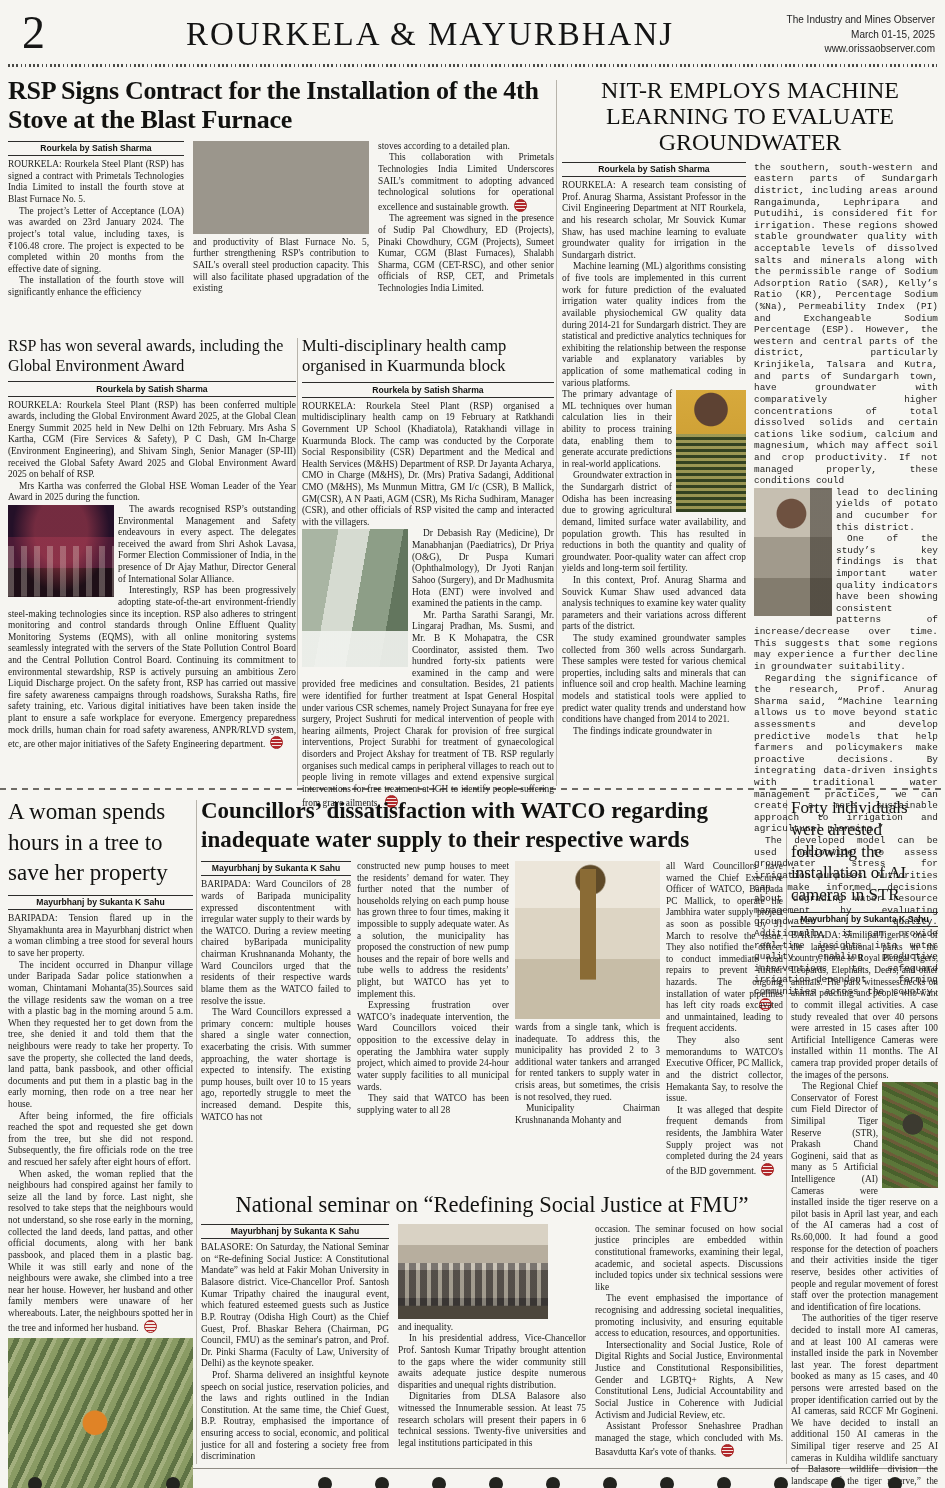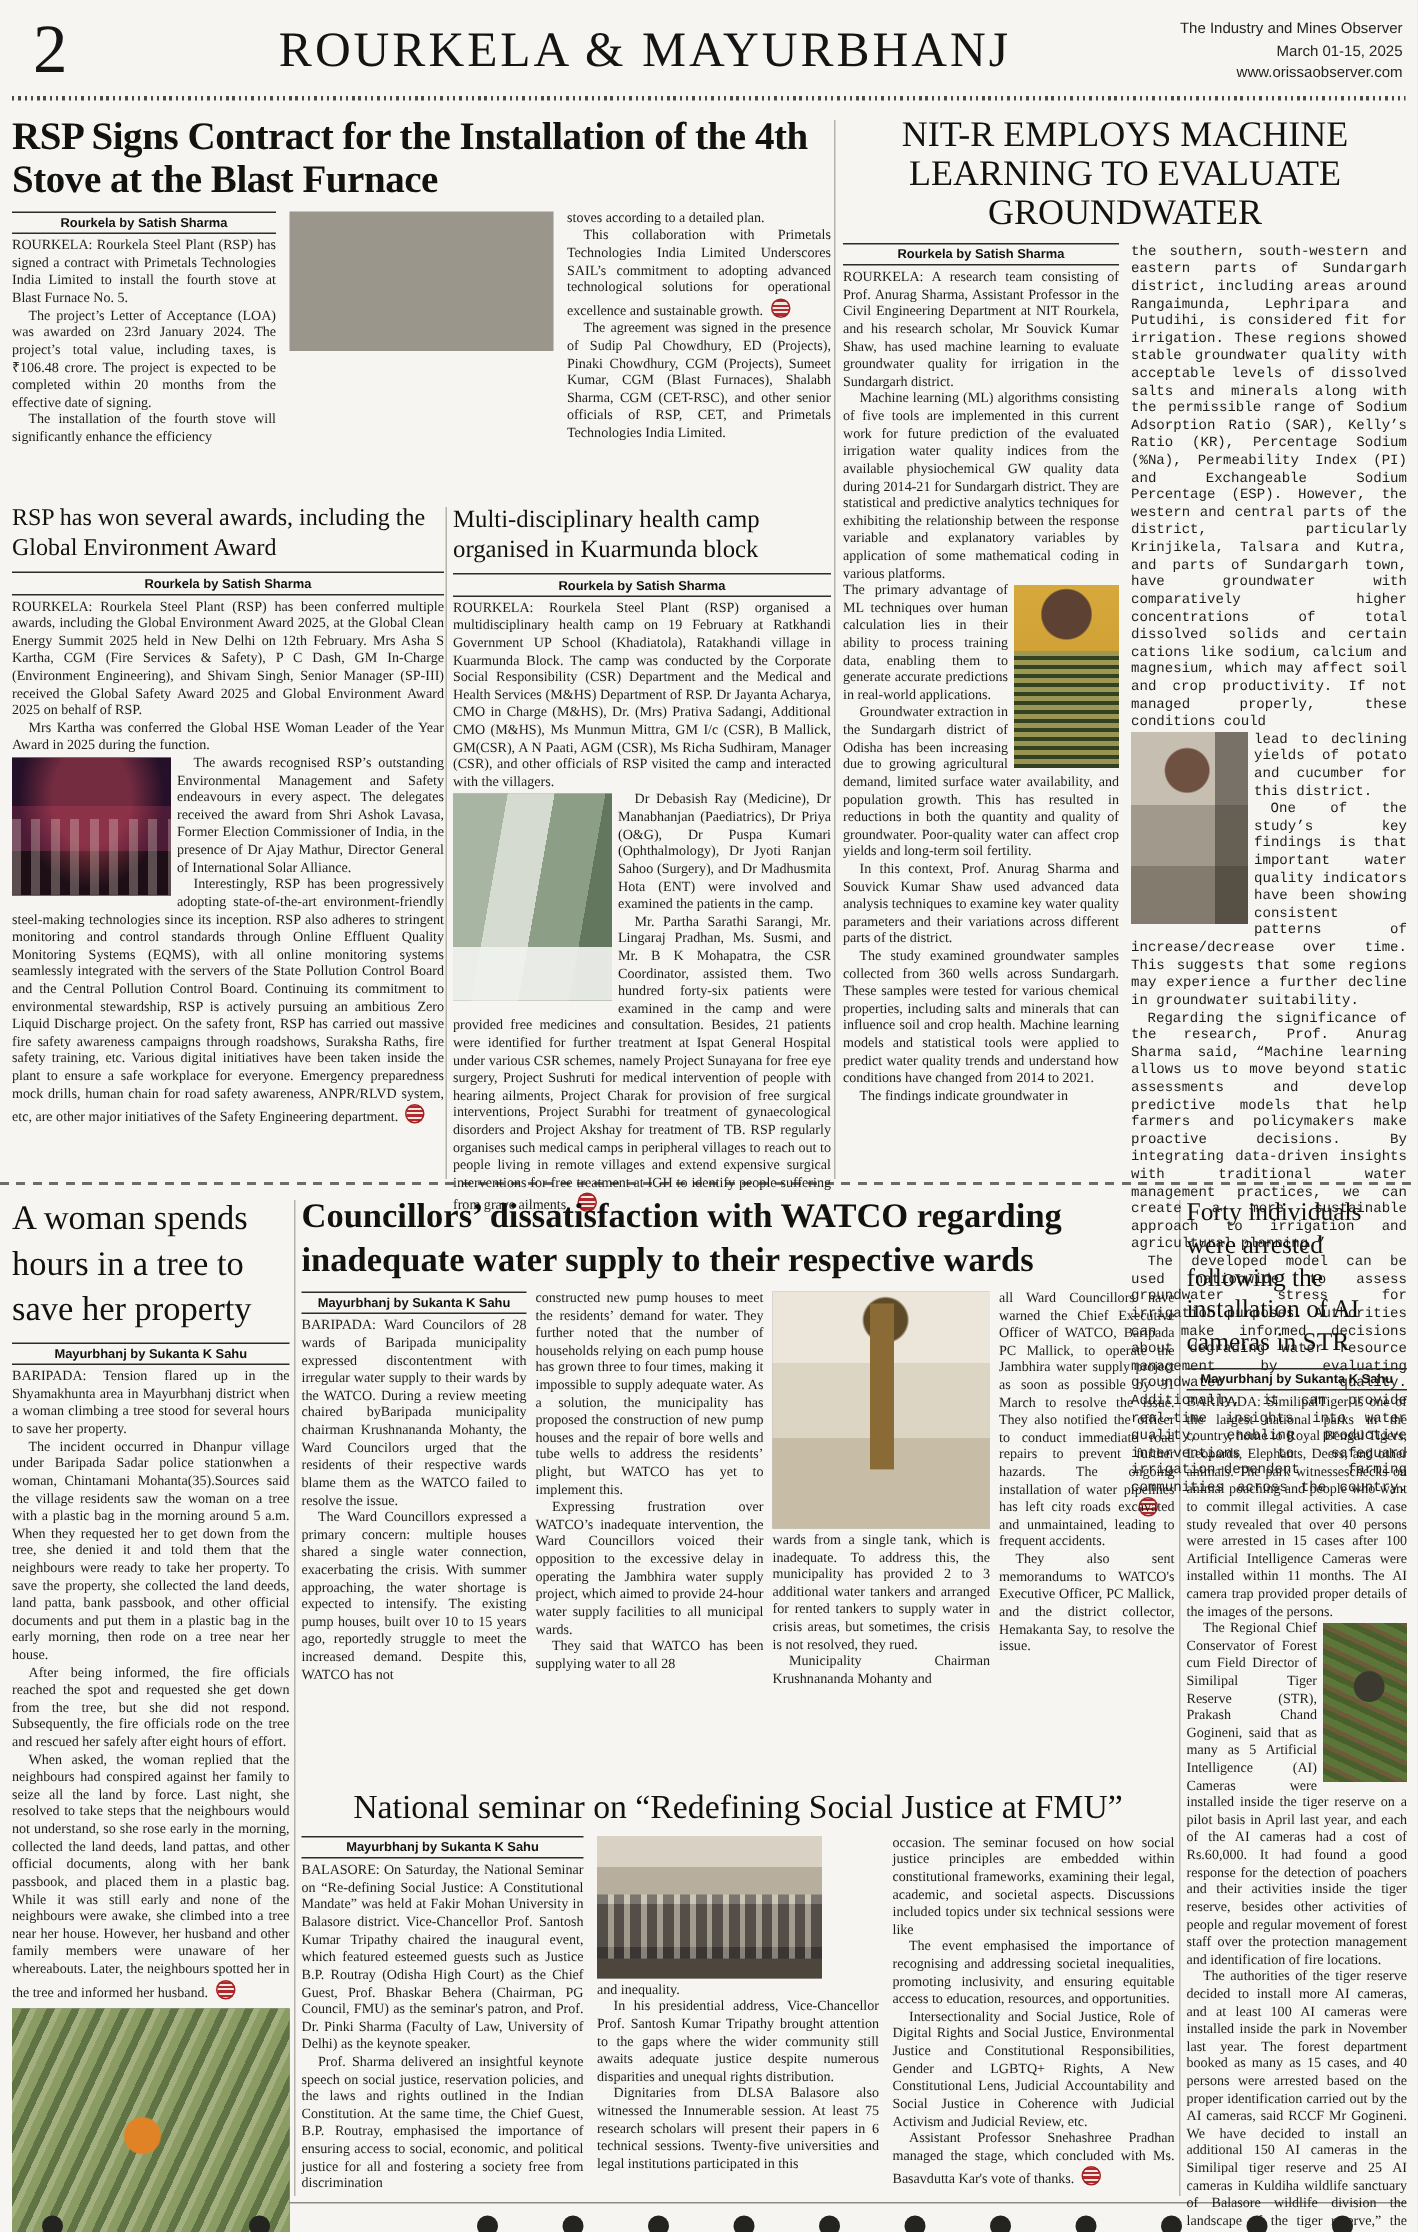--- a/index.html
+++ b/index.html
@@ -110,20 +110,23 @@
       <div class="col" style="width:176px;">
         <div class="byline">Rourkela by Satish Sharma</div>
         <div class="paras">
             <p>ROURKELA: Rourkela Steel Plant (RSP) has signed a contract with Primetals Technologies India Limited to install the fourth stove at Blast Furnace No. 5.</p>
             <p>The project’s Letter of Acceptance (LOA) was awarded on 23rd January 2024. The project’s total value, including taxes, is ₹106.48 crore. The project is expected to be completed within 20 months from the effective date of signing.</p>
             <p>The installation of the fourth stove will significantly enhance the efficiency</p>
           </div>
       </div>
       <div class="col" style="width:176px;">
         <div class="ph ph-contract"></div>
+        <div class="paras">
+            <p>and productivity of Blast Furnace No. 5, further strengthening RSP's contribution to SAIL's overall steel production capacity. This will also facilitate phased upgradation of the existing</p>
+          </div>
       </div>
       <div class="col" style="width:176px;">
         <div class="paras">
             <p>stoves according to a detailed plan.</p>
             <p>This collaboration with Primetals Technologies India Limited Underscores SAIL’s commitment to adopting advanced technological solutions for operational excellence and sustainable growth.<span class="stamp"></span></p>
             <p>The agreement was signed in the presence of Sudip Pal Chowdhury, ED (Projects), Pinaki Chowdhury, CGM (Projects), Sumeet Kumar, CGM (Blast Furnaces), Shalabh Sharma, CGM (CET-RSC), and other senior officials of RSP, CET, and Primetals Technologies India Limited.</p>
           </div>
       </div>
     </div>
   </div>
@@ -221,20 +224,21 @@
         <div class="ph ph-tap"></div>
         <div class="paras">
             <p>wards from a single tank, which is inadequate. To address this, the municipality has provided 2 to 3 additional water tankers and arranged for rented tankers to supply water in crisis areas, but sometimes, the crisis is not resolved, they rued.</p>
             <p>Municipality Chairman Krushnananda Mohanty and</p>
           </div>
       </div>
       <div class="col" style="width:117px;">
         <div class="paras">
             <p>all Ward Councillors have warned the Chief Executive Officer of WATCO, Baripada PC Mallick, to operate the Jambhira water supply project as soon as possible by 31 March to resolve the issue. They also notified the officer to conduct immediate road repairs to prevent further hazards. The ongoing installation of water pipelines has left city roads excavated and unmaintained, leading to frequent accidents.</p>
             <p>They also sent memorandums to WATCO's Executive Officer, PC Mallick, and the district collector, Hemakanta Say, to resolve the issue.</p>
+            <p>It was alleged that despite frequent demands from residents, the Jambhira Water Supply project was not completed during the 24 years of the BJD government.<span class="stamp"></span></p>
           </div>
       </div>
     </div>
   </div>
 
   <div class="article" style="left:201px;top:1193px;width:582px;">
     <h1 class="hl hl-a7">National seminar on “Redefining Social Justice at FMU”</h1>
     <div class="cols" style="gap:9px;">
       <div class="col" style="width:188px;">
         <div class="byline">Mayurbhanj by Sukanta K Sahu</div>

